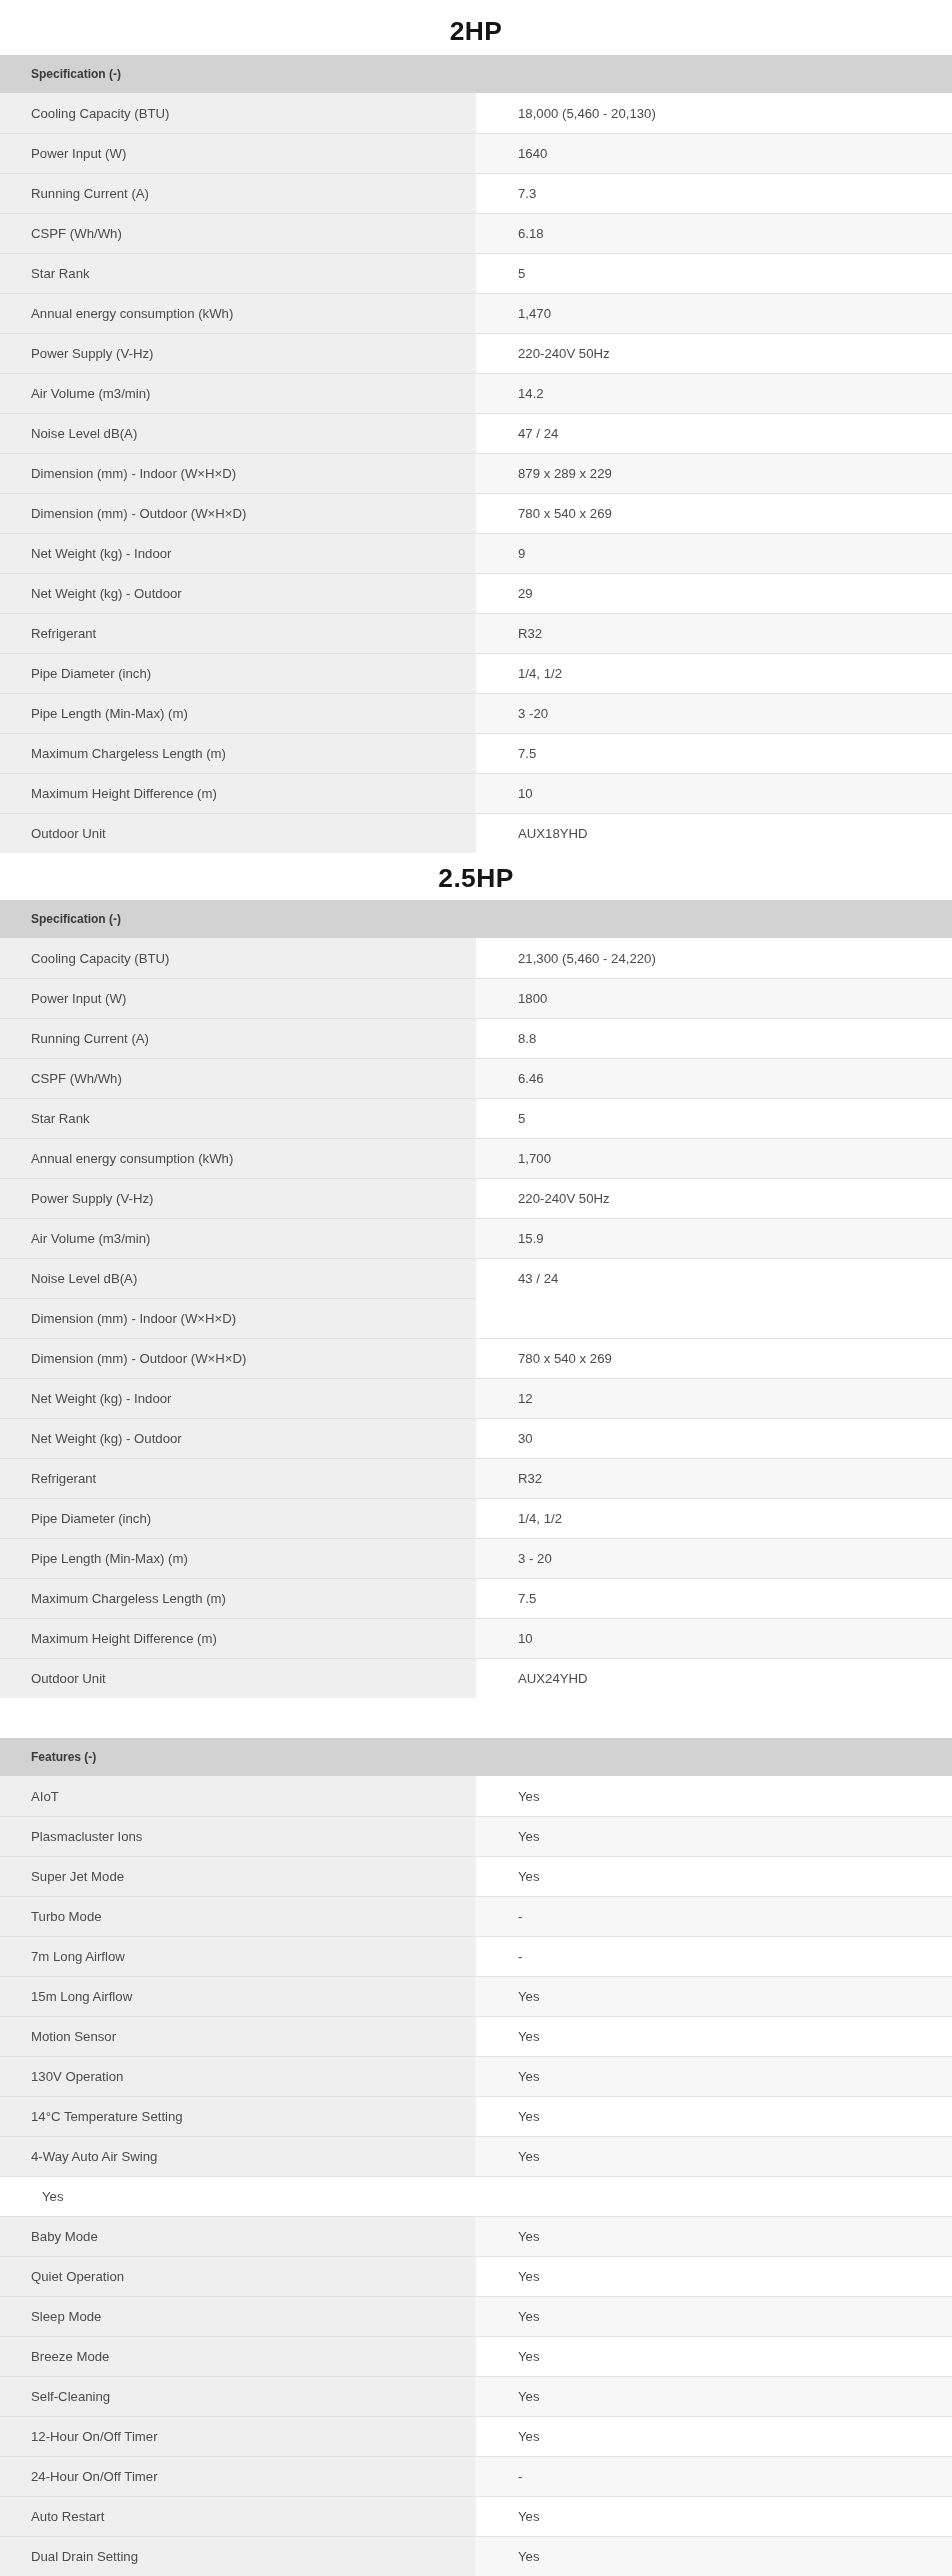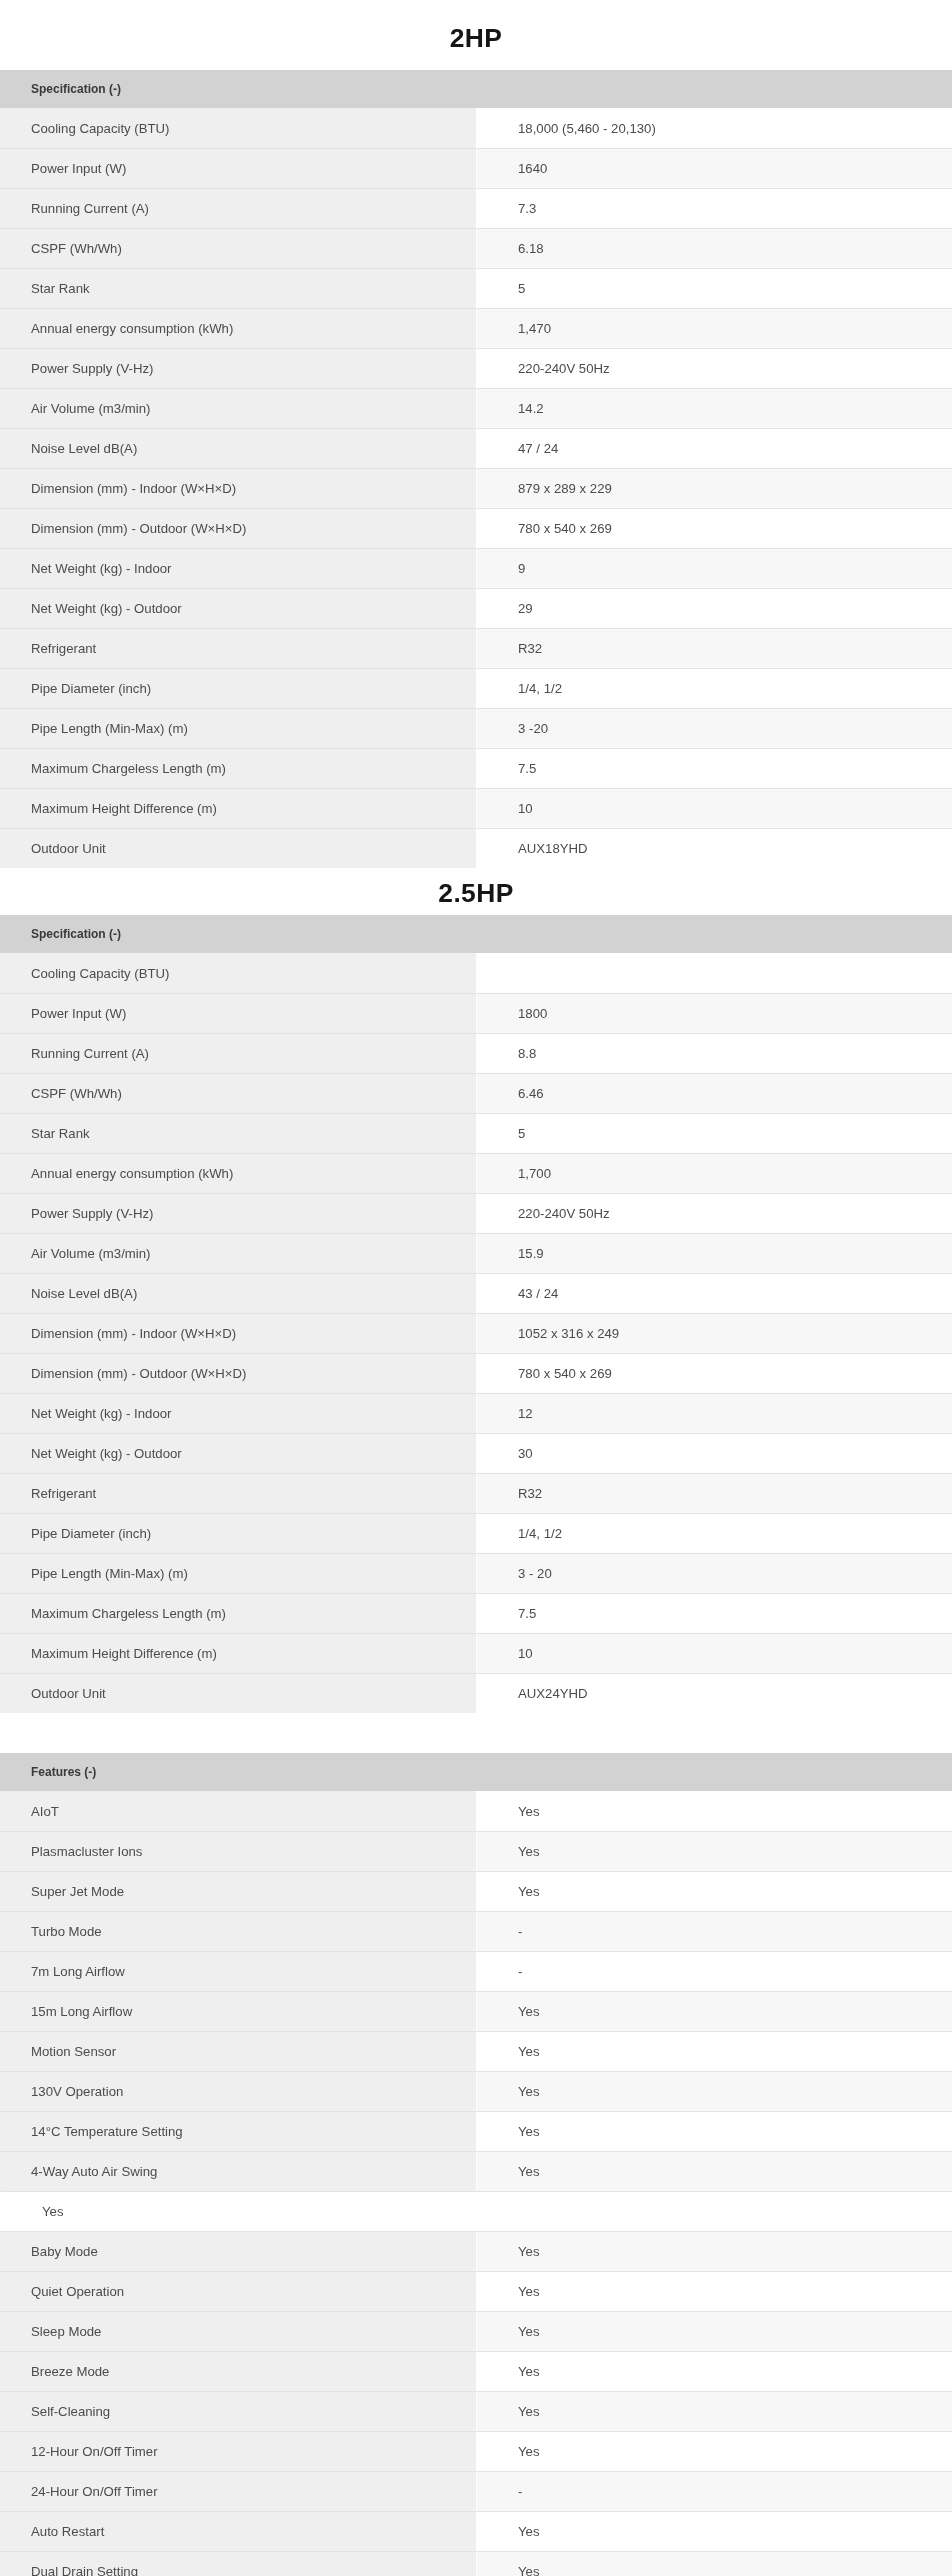--- a/index.html
+++ b/index.html
@@ -19,21 +19,21 @@
     background:#ffffff;
     font-family:"Liberation Sans", sans-serif;
     -webkit-font-smoothing:antialiased;
   }
   .page{width:952px;}
   .section-title{
     display:flex;align-items:center;justify-content:center;
     font-size:26.4px;font-weight:700;letter-spacing:0.4px;
     color:var(--title-text);
   }
-  .section-title.t1{height:70px;padding-top:7px;}
+  .section-title.t1{height:55px;padding-top:7px;}
   .section-title.t2{height:47px;padding-top:3.5px;}
   .table-header{
     height:38px;
     background:var(--header-bg);
     display:flex;align-items:center;
     padding-left:31px;
     font-size:12px;font-weight:700;
     color:var(--header-text);
   }
   .table{width:952px;}
@@ -146,20 +146,21 @@
         </div>
       </div>
   </div>
 
   <div class="section">
     <div class="section-title t2">2.5HP</div>
     <div class="table-header">Specification (-)</div>
     <div class="table">
         <div class="row">
           <div class="cell label">Cooling Capacity (BTU)</div>
+          <div class="cell value">21,300 (5,460 - 24,220)</div>
         </div>
         <div class="row alt">
           <div class="cell label">Power Input (W)</div>
           <div class="cell value">1800</div>
         </div>
         <div class="row">
           <div class="cell label">Running Current (A)</div>
           <div class="cell value">8.8</div>
         </div>
         <div class="row alt">
@@ -181,21 +182,20 @@
         <div class="row alt">
           <div class="cell label">Air Volume (m3/min)</div>
           <div class="cell value">15.9</div>
         </div>
         <div class="row">
           <div class="cell label">Noise Level dB(A)</div>
           <div class="cell value">43 / 24</div>
         </div>
         <div class="row alt">
           <div class="cell label">Dimension (mm) - Indoor (W×H×D)</div>
-          <div class="cell value">1052 x 316 x 249</div>
         </div>
         <div class="row">
           <div class="cell label">Dimension (mm) - Outdoor (W×H×D)</div>
           <div class="cell value">780 x 540 x 269</div>
         </div>
         <div class="row alt">
           <div class="cell label">Net Weight (kg) - Indoor</div>
           <div class="cell value">12</div>
         </div>
         <div class="row">

